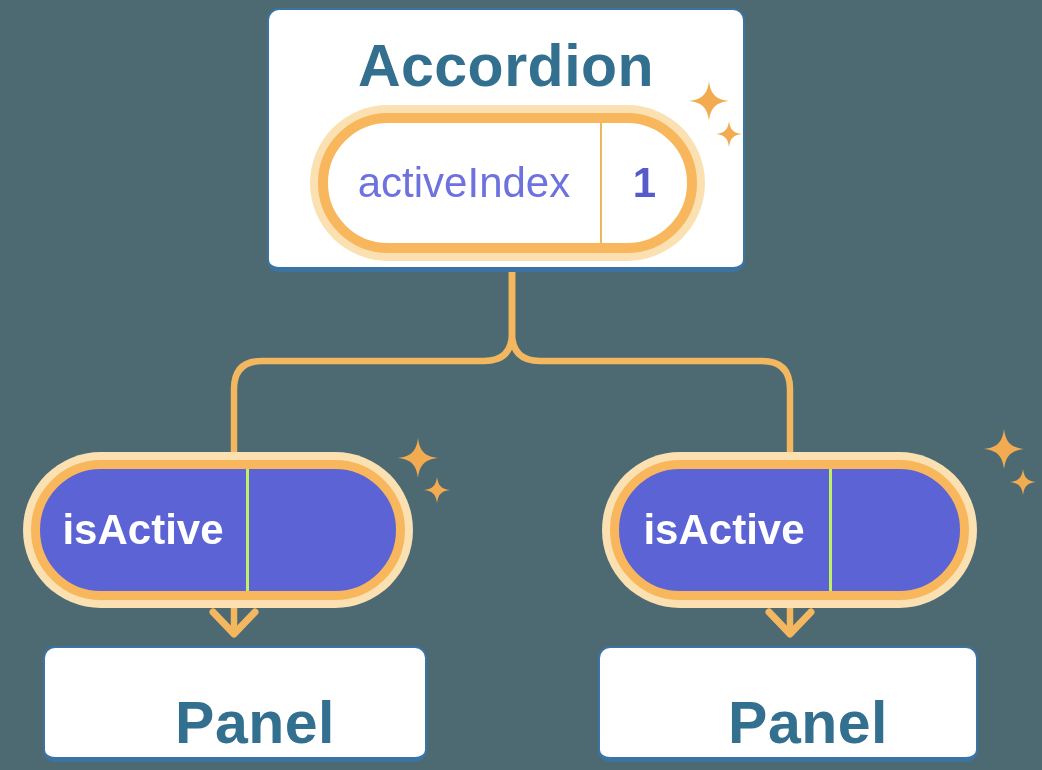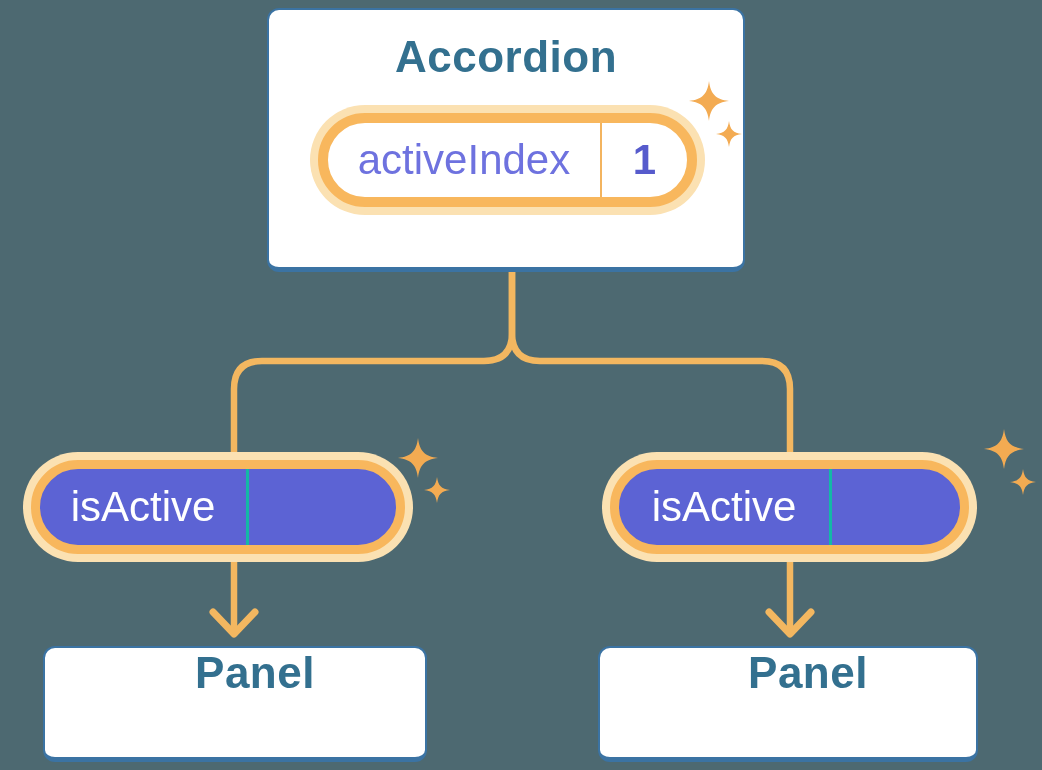--- a/index.html
+++ b/index.html
@@ -27,45 +27,45 @@
   .connector-path{fill:none;stroke:var(--connector);stroke-width:6.5;stroke-linecap:round;}
   .arrowhead{fill:none;stroke:var(--connector);stroke-width:7;stroke-linecap:round;stroke-linejoin:round;}
   .sparkle{fill:var(--sparkle);}
 
   .card{
     position:absolute;z-index:2;box-sizing:border-box;background:#ffffff;
     border:2.5px solid var(--node-border);border-bottom-width:5px;border-radius:12px;
   }
   .root-card{left:267px;top:8px;width:478px;height:264px;}
   .card-title{
-    color:var(--node-text);font-size:44px;font-weight:700;text-align:center;letter-spacing:0.5px;
+    color:var(--node-text);font-size:59px;font-weight:700;text-align:center;letter-spacing:0.5px;
   }
   .root-card .card-title{margin-top:22px;}
-  .panel{display:flex;align-items:flex-start;justify-content:center;padding-left:40px;}
+  .panel{display:flex;align-items:flex-end;justify-content:center;padding-left:40px;}
   .panel-left{left:43px;top:646px;width:384px;height:116px;}
   .panel-right{left:598px;top:646px;width:380px;height:116px;}
 
   .pill{
-    position:absolute;z-index:3;box-sizing:border-box;height:110px;
+    position:absolute;z-index:3;box-sizing:border-box;height:156px;
     background:var(--halo);border-radius:999px;padding:8px;
   }
   .pill-inner{
     box-sizing:border-box;height:100%;width:100%;border-radius:999px;
     display:flex;align-items:stretch;overflow:hidden;
   }
   .state-pill{left:310px;top:105px;width:395px;}
   .state-pill .pill-inner{background:#ffffff;border:10px solid var(--ring);}
   .prop-pill .pill-inner{background:var(--prop-fill);border:9px solid var(--ring);}
   .prop-pill-left{left:23px;top:452px;width:390px;}
   .prop-pill-right{left:602px;top:452px;width:375px;}
 
   .cell{display:flex;align-items:center;justify-content:center;font-size:42px;}
   .state-pill .cell.label{width:272px;border-right:2px solid var(--state-divider);color:var(--state-label);font-weight:400;}
   .state-pill .cell.value{flex:1;color:var(--state-value);font-weight:700;}
-  .prop-pill .cell.label{border-right:3px solid #14b8a6;color:var(--prop-text);font-weight:400;}
+  .prop-pill .cell.label{border-right:3px solid #bef264;color:var(--prop-text);font-weight:700;}
   .prop-pill .cell.value{flex:1;color:var(--prop-text);font-weight:700;}
   .prop-pill-left .cell.label{width:206px;}
   .prop-pill-right .cell.label{width:210px;}
 </style>
 </head>
 <body>
 
 <div class="canvas">
 
   <svg id="connectors" class="layer" viewBox="0 0 1042 770">

